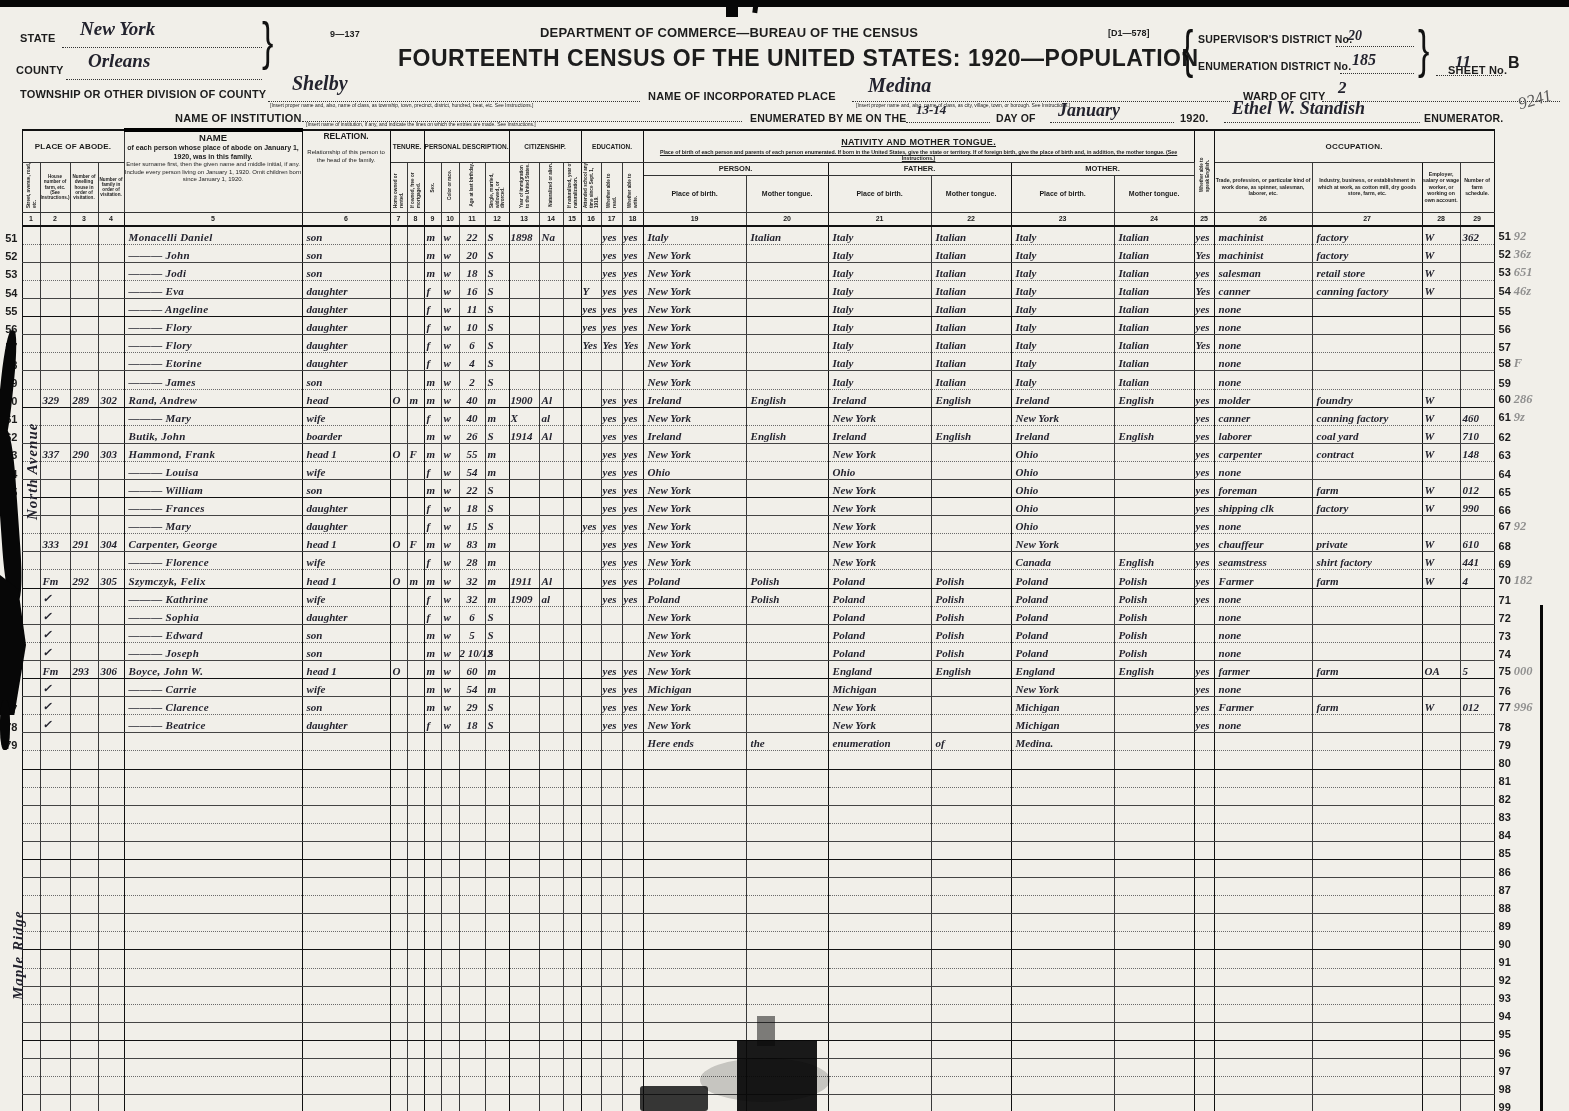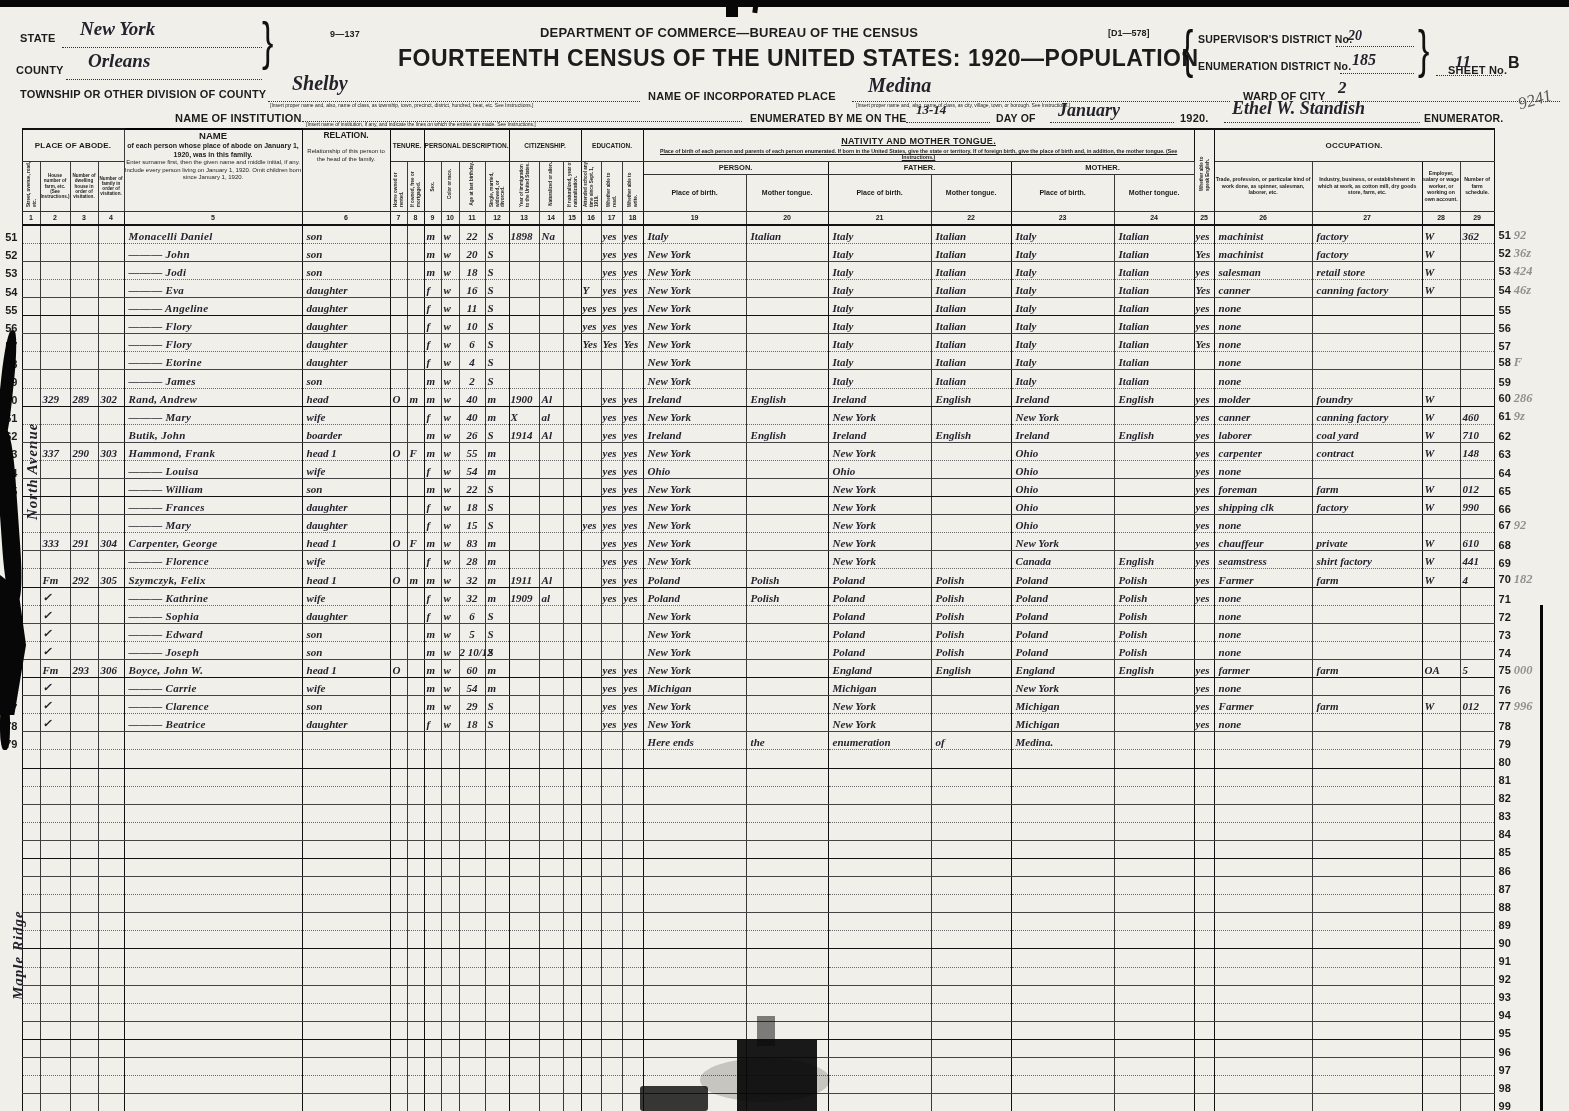--- a/index.html
+++ b/index.html
@@ -159,21 +159,21 @@
         <col style="width:98px">
         <col style="width:110px">
         <col style="width:38px">
         <col style="width:34px">
       <col style="width:75px">
     </colgroup>
     <thead>
       <tr class="h1">
         <td class="gut" rowspan="4"></td>
         <td colspan="4" class="gtitle tl" style="border-top:2px solid #111;">PLACE OF ABODE.</td>
-        <td rowspan="3" class="namehead hb" style="border-top:2px solid #000000;">
+        <td rowspan="3" class="namehead hb" style="border-top:4px solid #000000;">
           <span class="nt">NAME</span><br>
           <span class="nd1">of each person whose place of abode on January 1, 1920, was in this family.</span><br>
           <span>Enter surname first, then the given name and middle initial, if any.</span><br>
           <span>Include every person living on January 1, 1920.  Omit children born since January 1, 1920.</span>
         </td>
         <td rowspan="3" class="namehead hb" style="border-top:2px solid #111;text-align:center;">
           <span class="nt" style="font-size:8.5px;">RELATION.</span><br><br>
           <span style="font-size:6px;">Relationship of this person to the head of the family.</span>
         </td>
         <td colspan="2" class="gtitle-sm hb" style="border-top:2px solid #111;">TENURE.</td>
@@ -344,21 +344,21 @@
           <td class="hw c-pob hb"></td>
           <td class="hw c-pob">Italy</td>
           <td class="hw c-pob hb">Italian</td>
           <td class="hw c-pob">Italy</td>
           <td class="hw c-pob hb">Italian</td>
           <td class="hw c-yes hb">yes</td>
           <td class="hw c-occ">salesman</td>
           <td class="hw c-occ hb">retail store</td>
           <td class="hw c-xs">W</td>
           <td class="hw c-sm hb"></td>
-          <td class="gut gr"><span>53</span><span class="pencil">424</span></td>
+          <td class="gut gr"><span>53</span><span class="pencil">651</span></td>
         </tr>
         <tr class="solid">
           <td class="gut gl">54</td>
           <td class="s-col tl"></td>
           <td class="hw c-sm"></td>
           <td class="hw c-sm"></td>
           <td class="hw c-sm hb"></td>
           <td class="hw c-name hb">———  Eva</td>
           <td class="hw c-rel hb">daughter</td>
           <td class="hw c-xs"></td>

